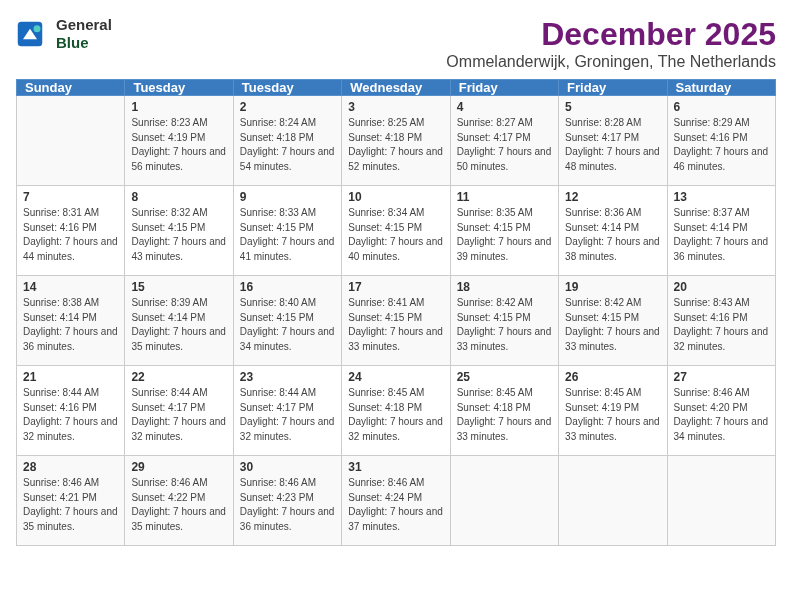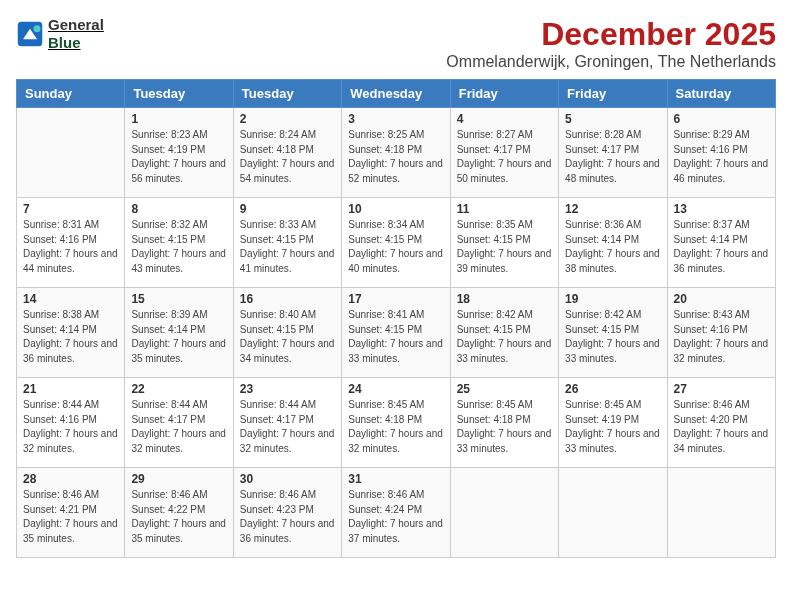--- a/index.html
+++ b/index.html
@@ -12,56 +12,55 @@
     }
     .header-top {
       display: flex;
       align-items: flex-start;
       justify-content: space-between;
       margin-bottom: 4px;
     }
     .logo {
       display: flex;
       align-items: center;
-      gap: 4px;
-      text-decoration: underline;
+      gap: 12px;
     }
     .logo-text {
       font-size: 15px;
       font-weight: bold;
       line-height: 1.2;
     }
     .logo-text .general { color: #333; }
     .logo-text .blue { color: #14532d; }
     .logo-icon {
       width: 28px;
       height: 28px;
     }
     .title-block {
       text-align: right;
     }
     .month-title {
       font-size: 32px;
       font-weight: bold;
-      color: #b91c1c;
+      color: #701a75;
     }
     .location-title {
       font-size: 16px;
       color: #444;
     }
     table {
       width: 100%;
       border-collapse: collapse;
       margin-top: 8px;
     }
     thead tr th {
       background-color: #3a7abf;
       color: #fff;
       text-align: left;
-      padding: 6px 8px;
+      padding: 0 8px;
       font-size: 13px;
       font-weight: bold;
       border: 1px solid #5590cc;
     }
     tbody tr td {
       border: 1px solid #ccc;
       vertical-align: top;
       padding: 4px 6px;
       width: 14.28%;
       font-size: 10.5px;

